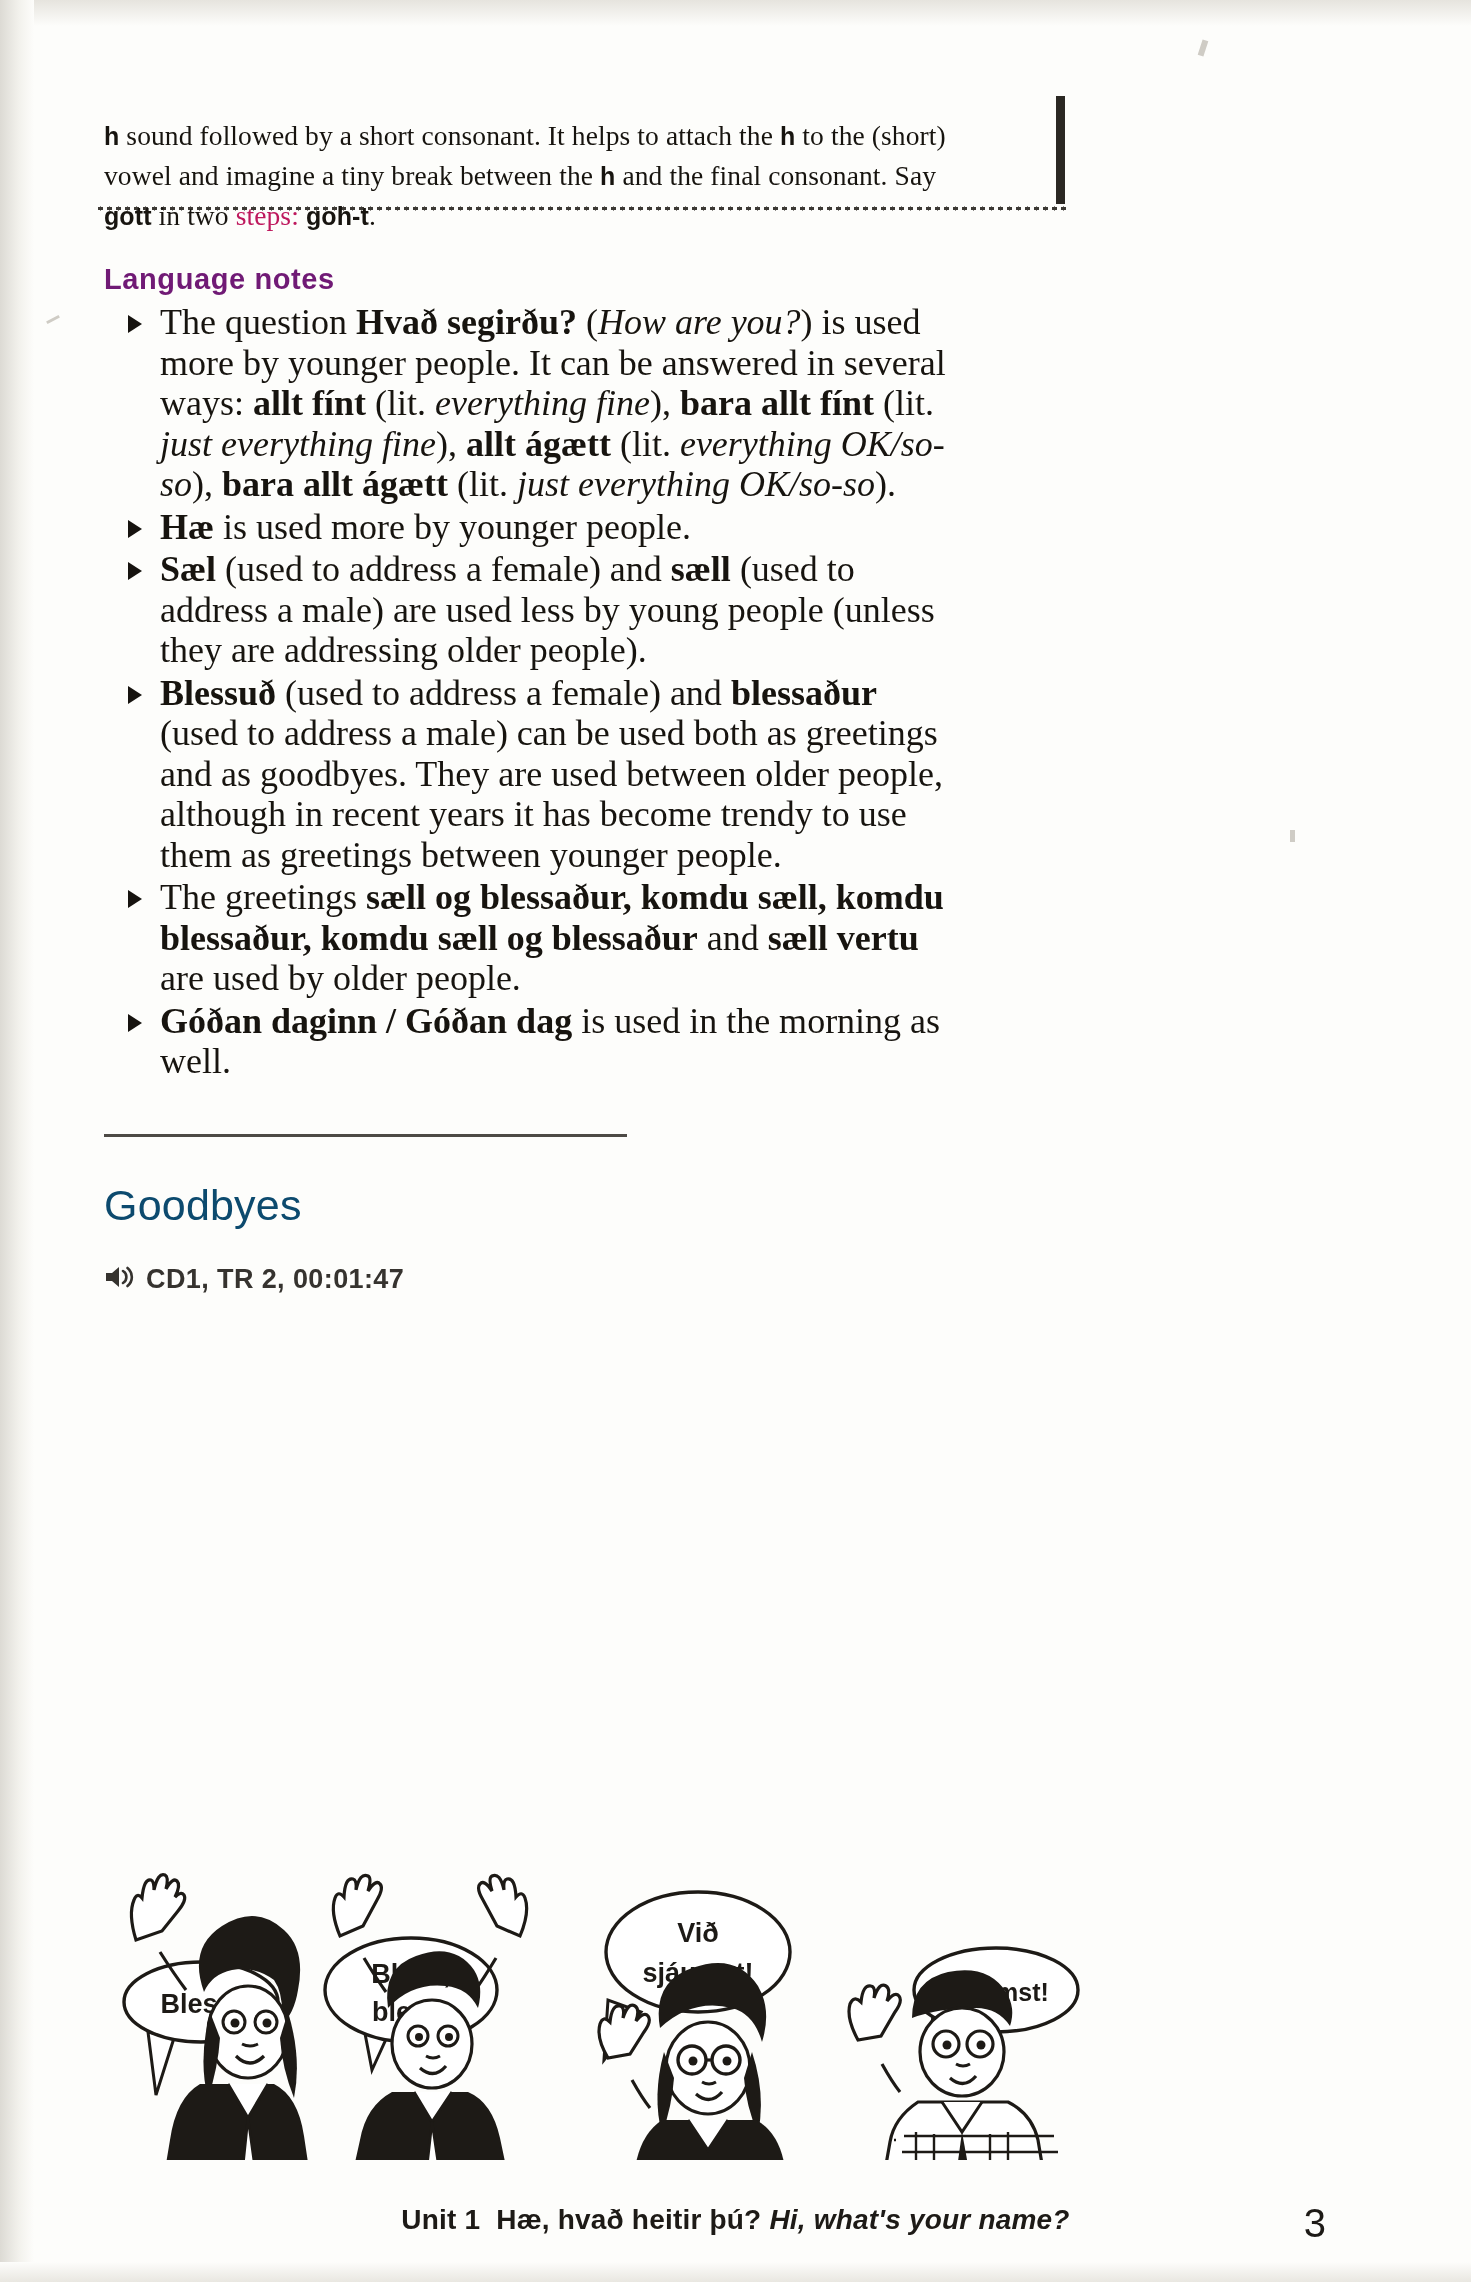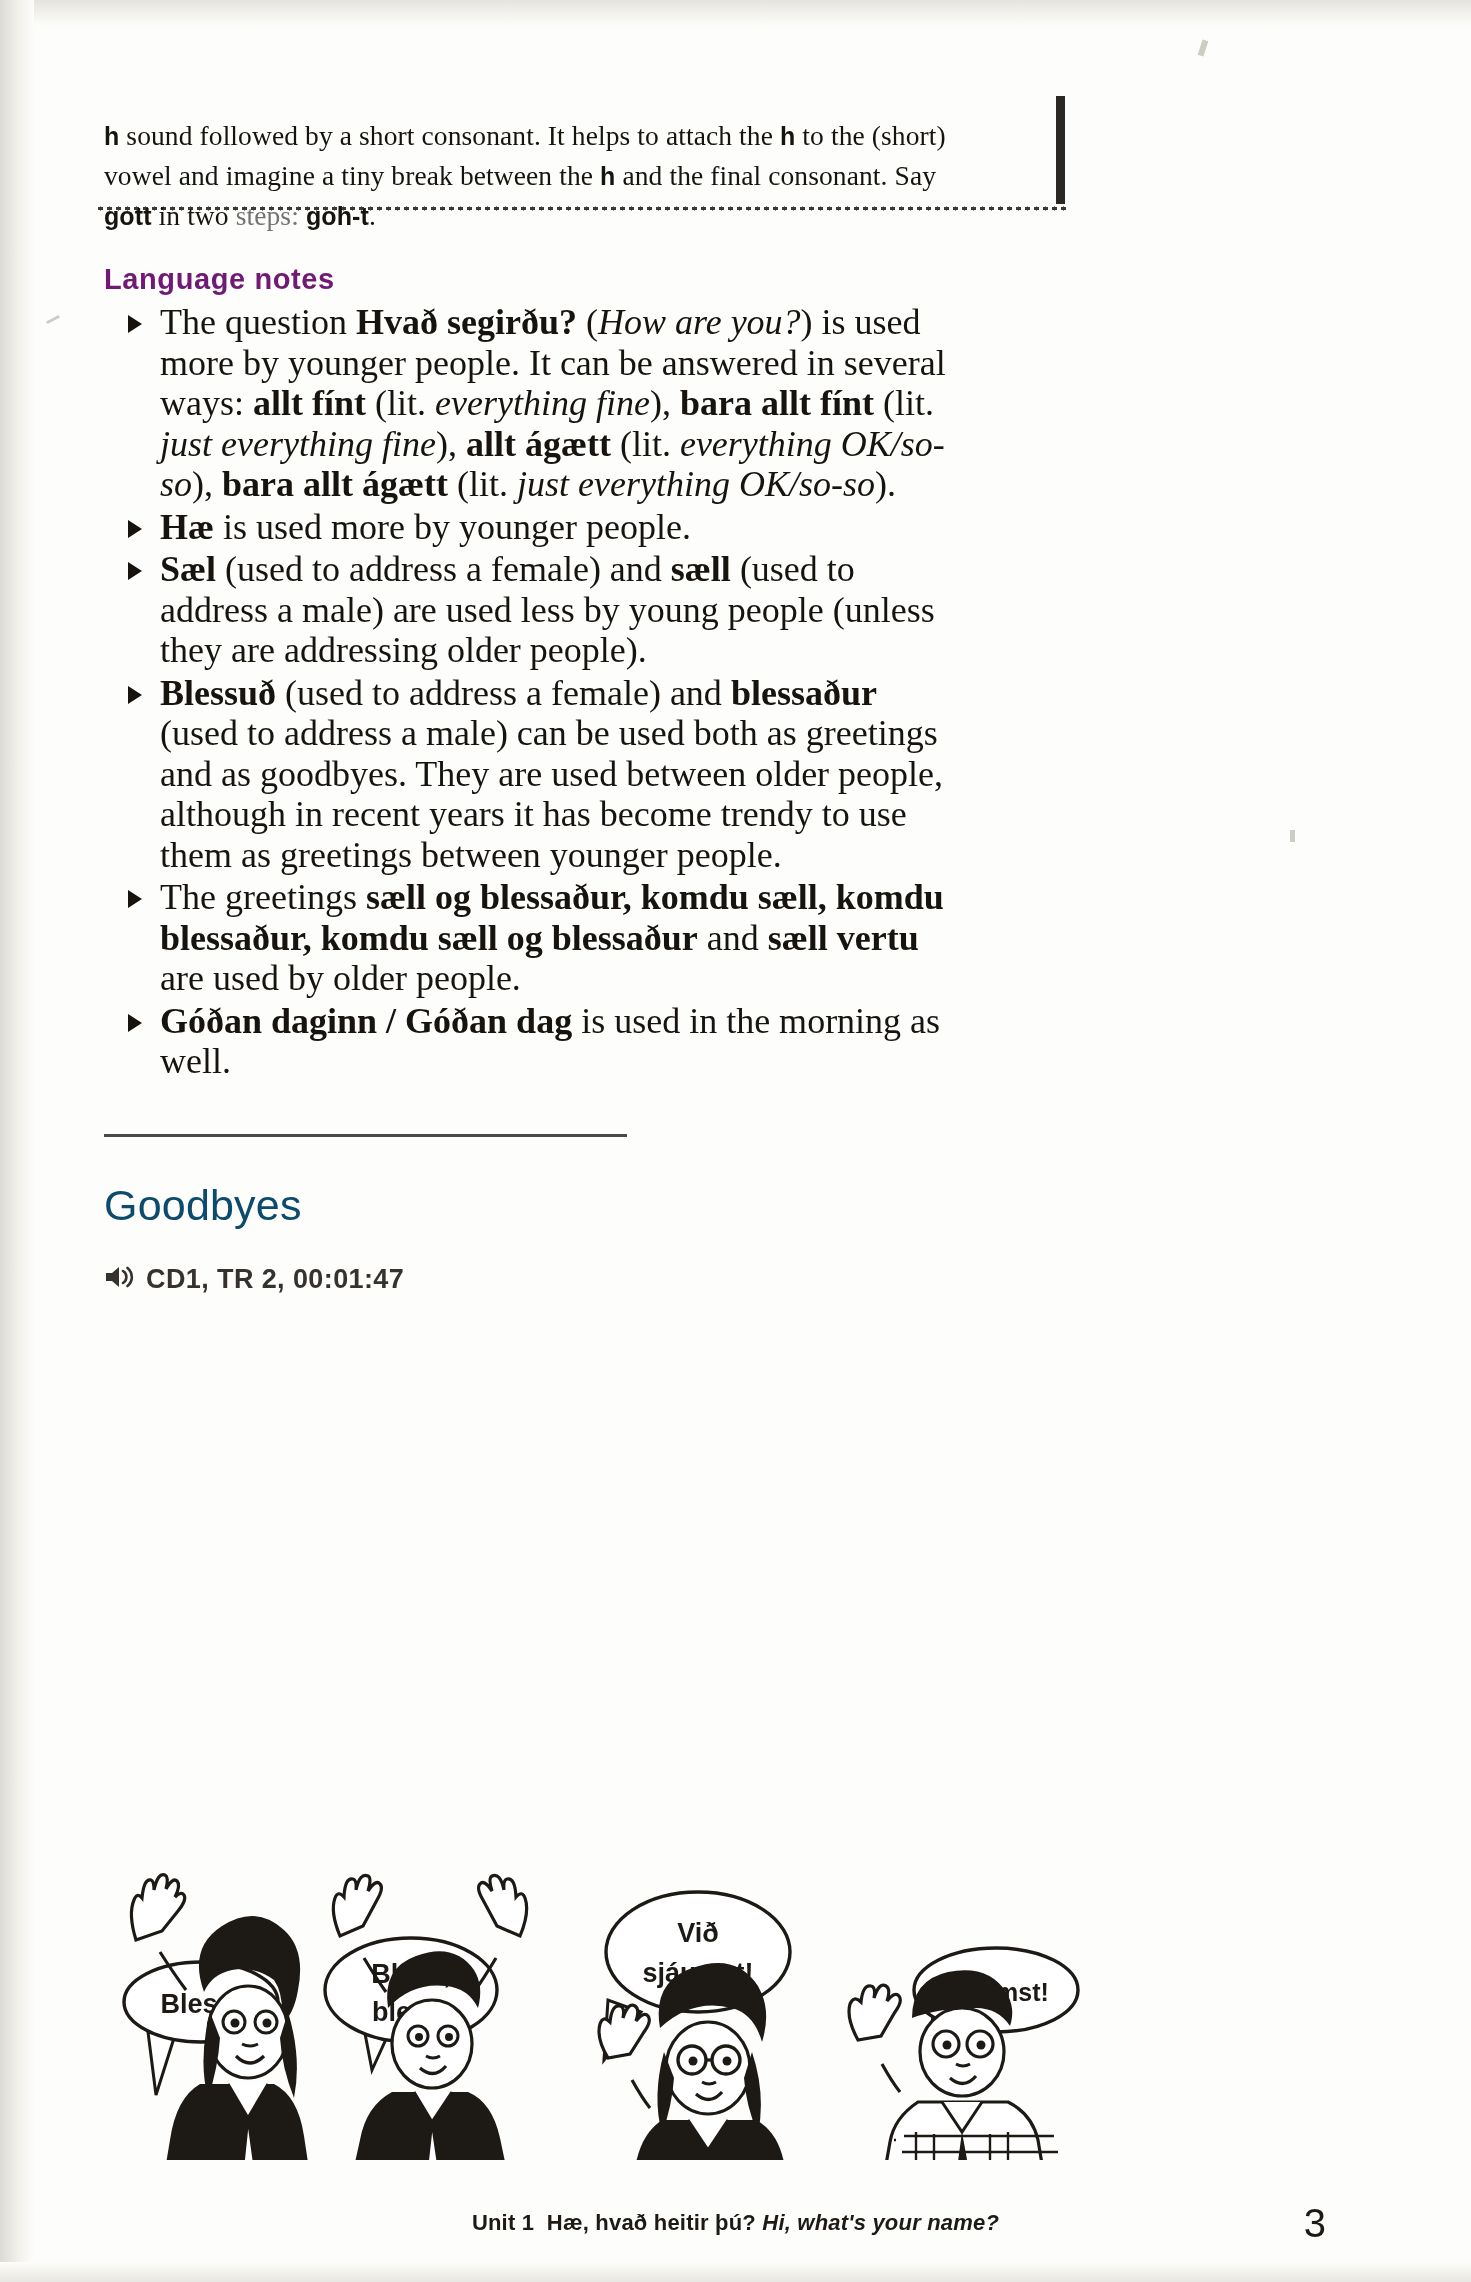--- a/index.html
+++ b/index.html
@@ -52,21 +52,21 @@
     width: 855px;
   }
 
   
   .top-para {
     font-size: 27.5px;
     line-height: 40px;
     letter-spacing: 0.1px;
   }
   .top-para b { font-family: "Liberation Sans", sans-serif; font-weight: bold; font-size: 25px; }
-  .faded { color: #737373; }
+  .faded { color: #be185d; }
 
   
   .callout-bar {
     position: absolute;
     left: 1056px;
     top: 96px;
     width: 9px;
     height: 108px;
     background: #2b2823;
   }
@@ -169,21 +169,21 @@
     left: 0; right: 0;
     bottom: 46px;
     display: flex;
     align-items: baseline;
     justify-content: center;
     gap: 0;
   }
   .footer-text {
     font-family: "Liberation Sans", sans-serif;
     font-weight: bold;
-    font-size: 22px;
+    font-size: 28px;
     letter-spacing: 0.2px;
     color: #1d1a16;
   }
   .footer-text i { font-style: italic; }
   .page-no {
     position: absolute;
     right: 145px;
     bottom: 36px;
     font-family: "Liberation Sans", sans-serif;
     font-weight: normal;

